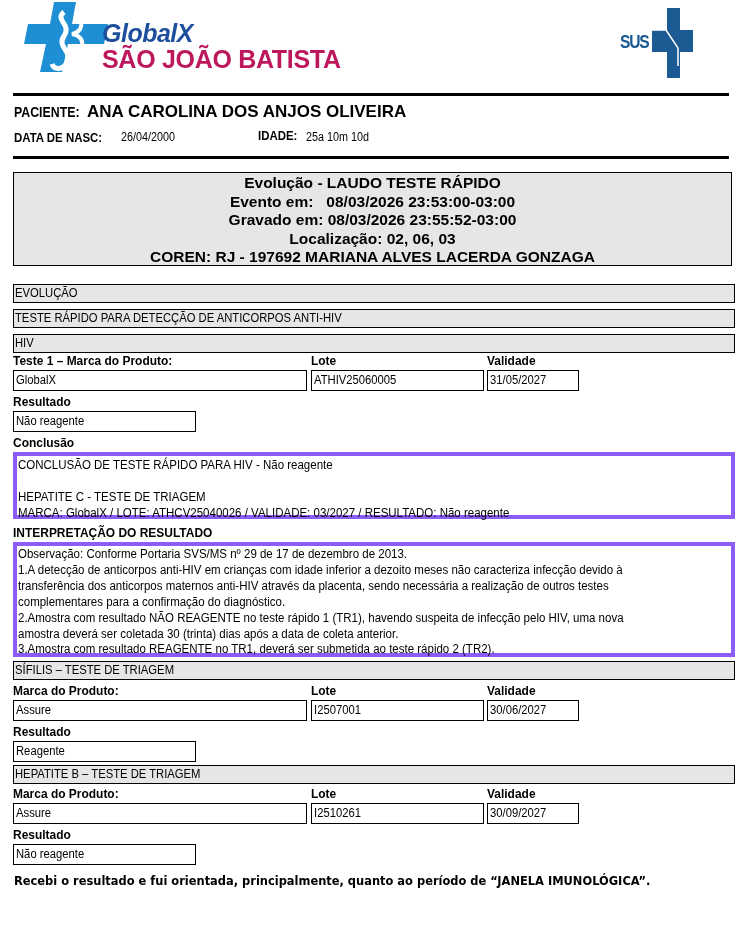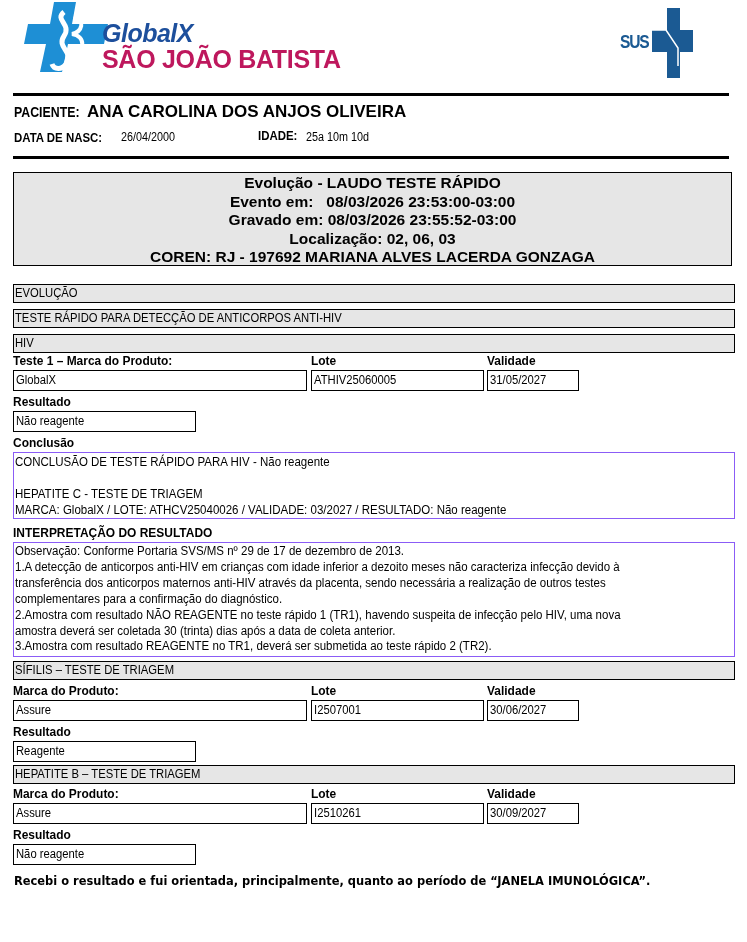--- a/index.html
+++ b/index.html
@@ -36,21 +36,21 @@
            box-sizing: border-box; font-size: 12.5px; line-height: 17px; padding-left: 1px; white-space: nowrap; }
     .bar span { display: inline-block; transform: scaleX(0.9); transform-origin: left; }
 
     .flabel { font-size: 13px; font-weight: bold; white-space: nowrap; }
     .flabel span { display: inline-block; transform: scaleX(0.92); transform-origin: left; }
 
     .field { height: 21px; border: 1px solid #000; box-sizing: border-box; background: #fff;
              font-size: 12.5px; line-height: 19px; padding-left: 2px; white-space: nowrap; overflow: hidden; }
     .field span { display: inline-block; transform: scaleX(0.9); transform-origin: left; }
 
-    .textbox { left: 13px; width: 722px; border: 1px solid #8b5cf6; box-sizing: border-box; background: #fff;
+    .textbox { left: 13px; width: 722px; border: 4px solid #8b5cf6; box-sizing: border-box; background: #fff;
                font-size: 12.5px; line-height: 16px; padding: 1px 1px; }
     .textbox .ln { white-space: nowrap; display: block; transform: scaleX(0.92); transform-origin: left; }
 
     .footer { left: 14px; top: 873px; font-size: 13px; font-weight: bold; white-space: nowrap;
               font-family: "DejaVu Sans", sans-serif; transform: scaleX(0.88); transform-origin: left; }
   </style>
 </head>
 <body>
 
 <div class="abs logo-hosp">

